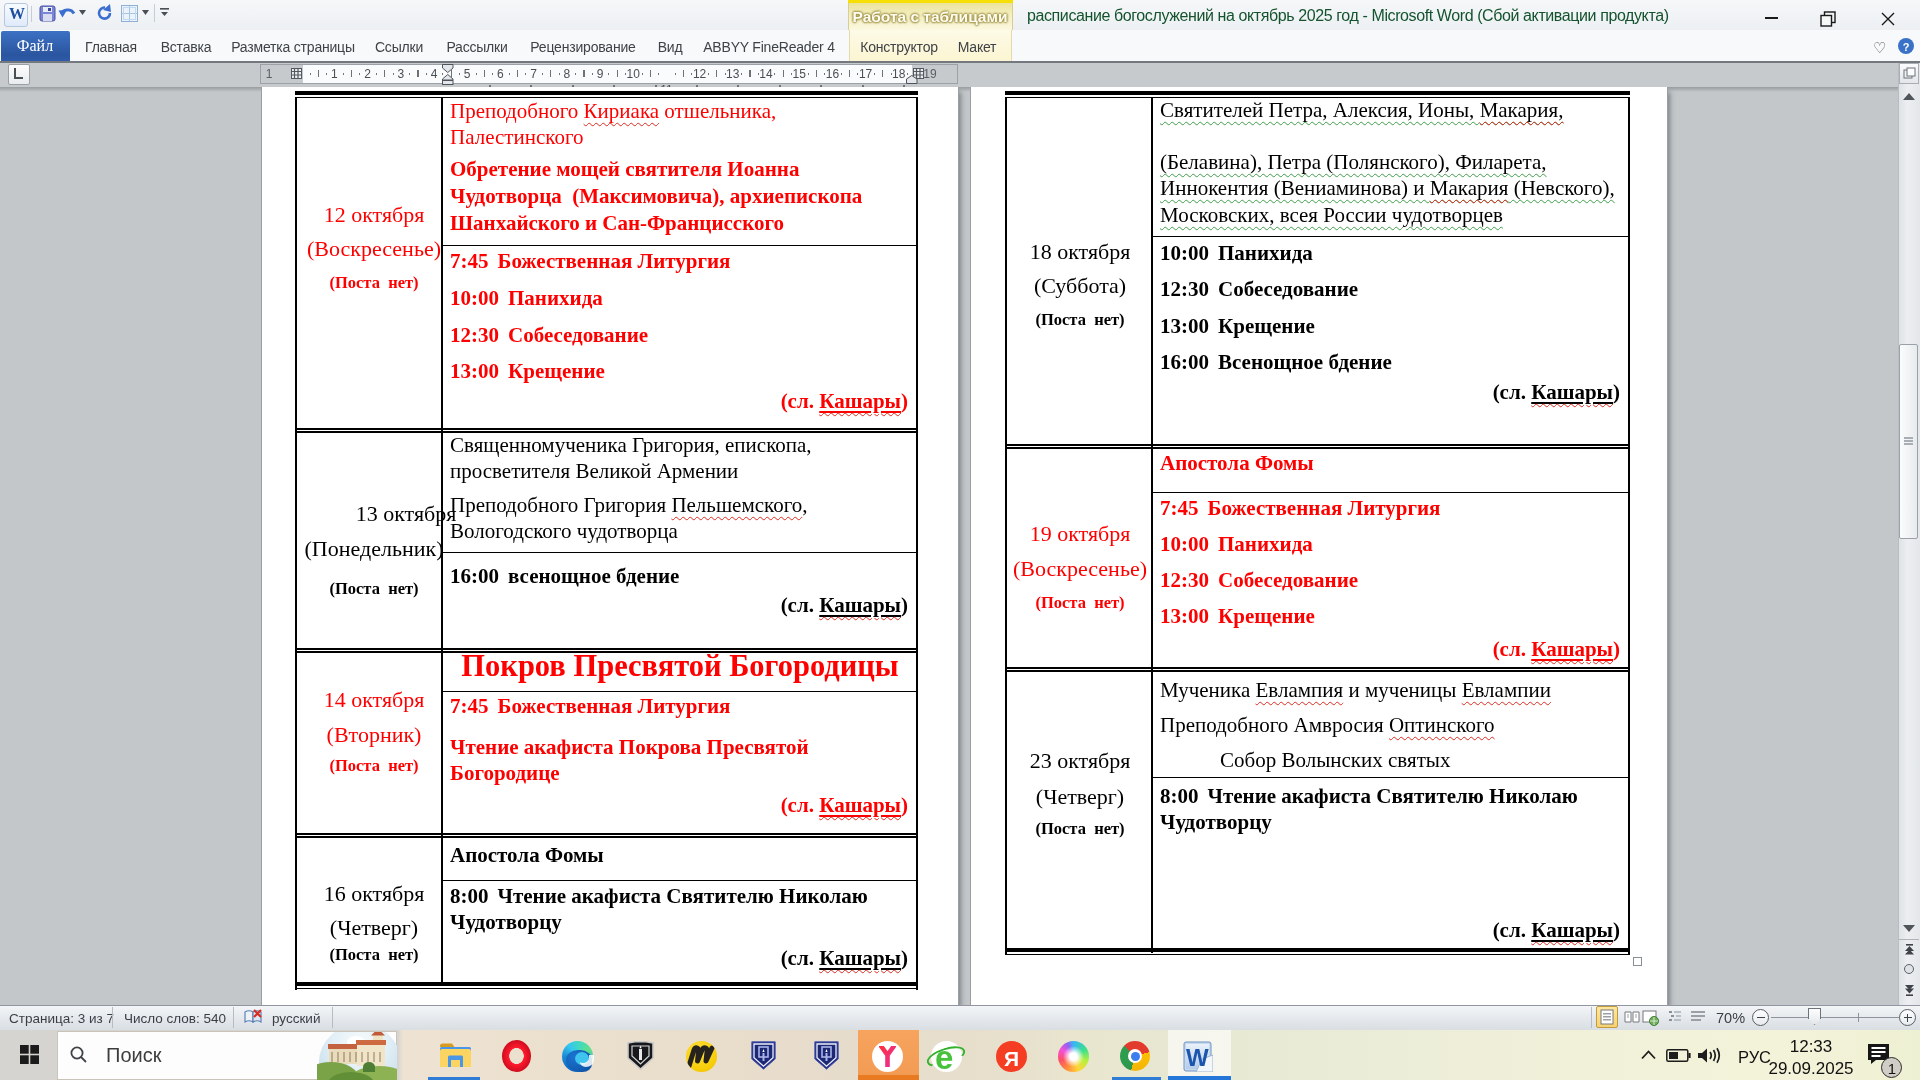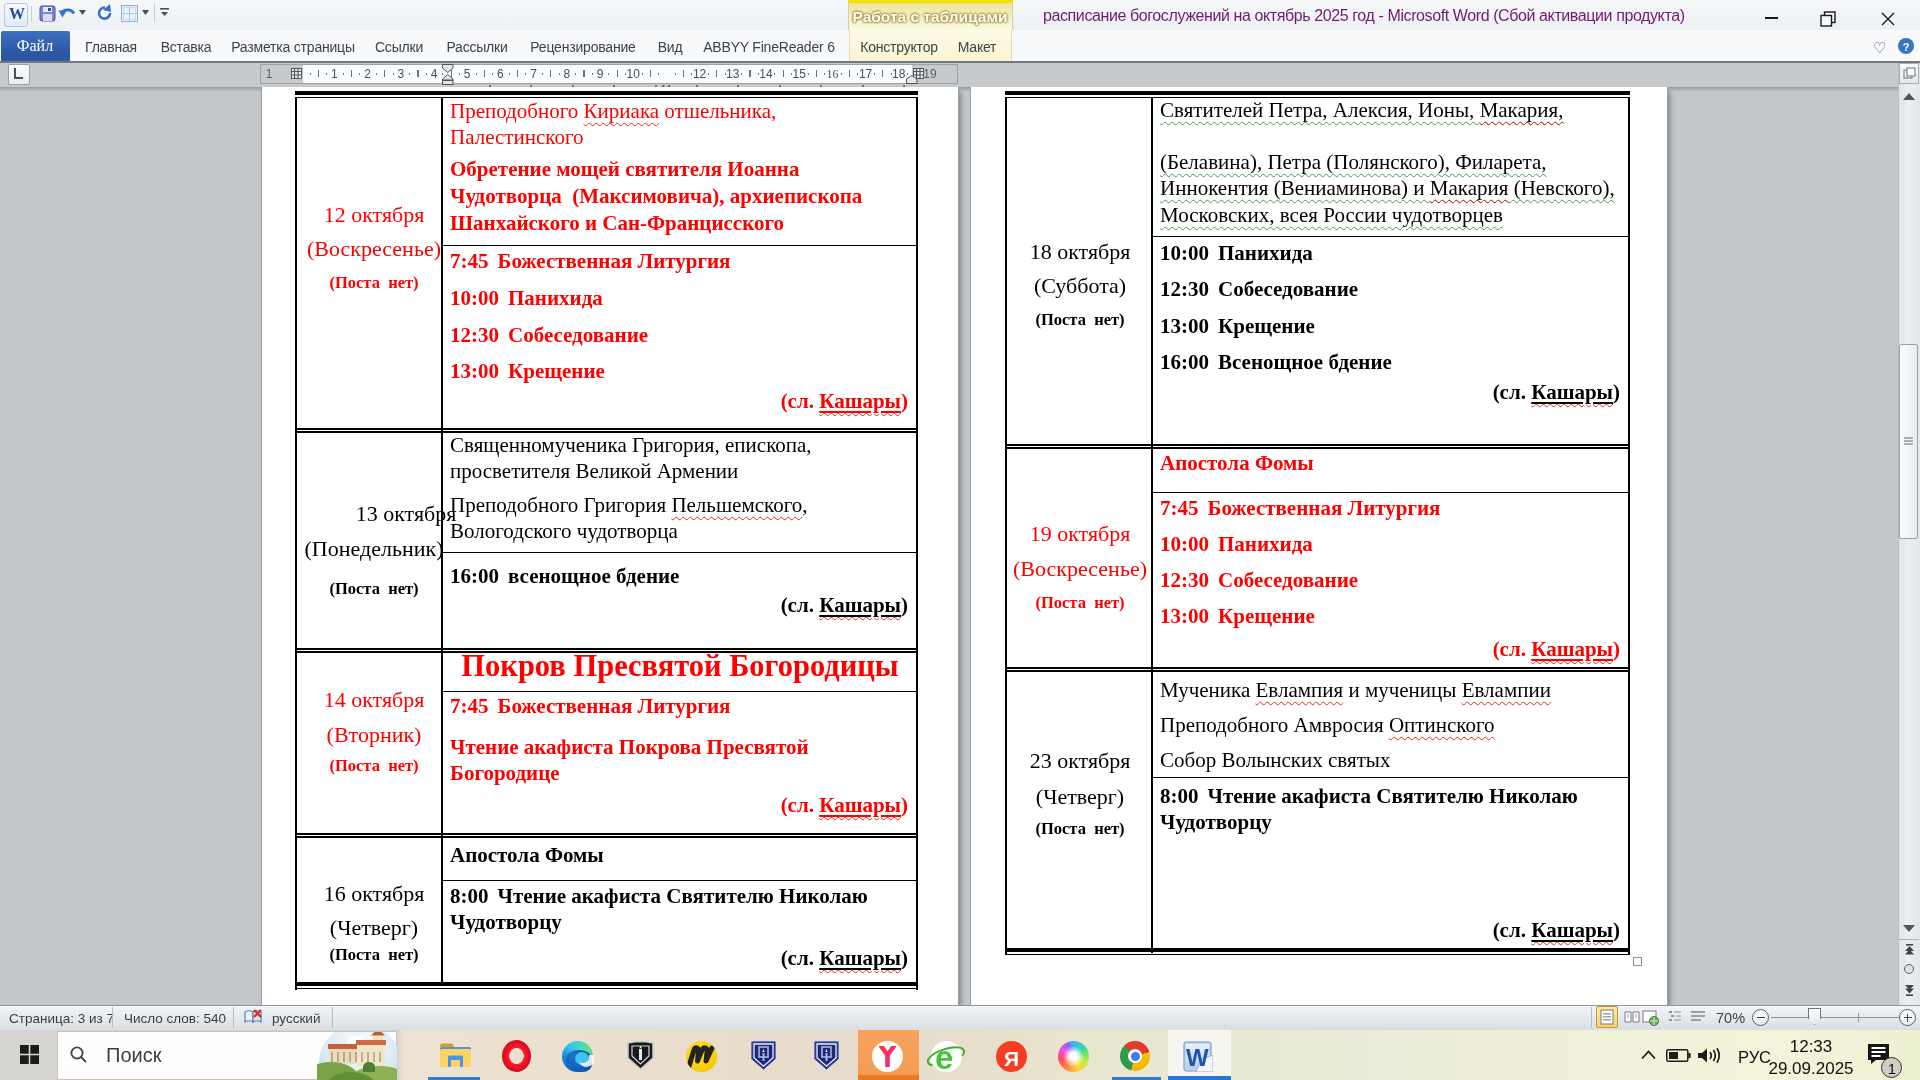--- a/index.html
+++ b/index.html
@@ -49,21 +49,21 @@
       <path d="M0 0 L7 0 L3.5 5 Z" fill="#4a4f55"></path>
     </svg>
 <div class="abs" style="left:154px;top:4px;width:1px;height:18px;background:#c6cdd4;"></div>
 <svg class="abs" style="left:160px;top:8px;" width="10" height="10">
       <rect x="0" y="0" width="9" height="1.6" fill="#4a4f55"></rect>
       <path d="M1 4 L8 4 L4.5 8 Z" fill="#4a4f55"></path>
     </svg>
 <div class="abs" style="left:848px;top:0;width:165px;height:30px;background:linear-gradient(#eae090,#f5f0c4 55%,#fbf8e0);border-left:1px solid #d8cd92;border-right:1px solid #d8cd92;"></div>
 <div class="abs" style="left:848px;top:0;width:165px;height:3px;background:#f6df05;"></div>
 <div class="abs" style="left:930px;top:8px;transform:translateX(-50%);font-size:15.5px;font-weight:bold;color:#fffdf2;text-shadow:0 1px 2px rgba(158,142,62,.95),0 -1px 2px rgba(158,142,62,.8),1px 0 2px rgba(158,142,62,.8),-1px 0 2px rgba(158,142,62,.8);">Работа с таблицами</div>
-<div class="abs" style="left:1027px;top:7px;font-size:16px;letter-spacing:-0.4px;color:#701a75;margin-left:16px;">расписание богослужений на октябрь 2025 год  -  Microsoft Word (Сбой активации продукта)</div>
+<div class="abs" style="left:1027px;top:7px;font-size:16px;letter-spacing:-0.4px;color:#14532d;">расписание богослужений на октябрь 2025 год  -  Microsoft Word (Сбой активации продукта)</div>
 <div class="abs" style="left:1765px;top:17px;width:13px;height:2px;background:#1a1a1a;"></div>
 <svg class="abs" style="left:1820px;top:11px;" width="17" height="16">
       <rect x="4.5" y="1" width="10.5" height="10.5" fill="none" stroke="#1a1a1a" stroke-width="1.4"></rect>
       <rect x="1" y="4.5" width="10.5" height="10.5" fill="#f5f7f9" stroke="#1a1a1a" stroke-width="1.4"></rect>
     </svg>
 <svg class="abs" style="left:1881px;top:12px;" width="14" height="14">
       <path d="M1 1 L13 13 M13 1 L1 13" stroke="#1a1a1a" stroke-width="1.4"></path>
     </svg>
 
 <div class="abs" style="left:0;top:30px;width:1920px;height:32px;background:#f8f9fa;"></div>
@@ -71,21 +71,21 @@
 <div class="abs" style="left:0;top:61px;width:1920px;height:2px;background:#73797f;"></div>
 <div class="abs" style="left:1px;top:31px;width:69px;height:30px;background:linear-gradient(#3d71c4,#2a55a0 80%,#2e5aa8);border-radius:2px 2px 0 0;"></div>
 <div class="abs" style="left:35px;top:37px;transform:translateX(-50%);font-size:16px;color:#fff;font-family:Liberation Serif, serif;">Файл</div>
 <div class="abs" style="left:111px;top:39px;transform:translateX(-50%);font-size:14px;letter-spacing:-0.2px;color:#3f4347;">Главная</div>
 <div class="abs" style="left:186px;top:39px;transform:translateX(-50%);font-size:14px;letter-spacing:-0.2px;color:#3f4347;">Вставка</div>
 <div class="abs" style="left:293px;top:39px;transform:translateX(-50%);font-size:14px;letter-spacing:-0.2px;color:#3f4347;">Разметка страницы</div>
 <div class="abs" style="left:399px;top:39px;transform:translateX(-50%);font-size:14px;letter-spacing:-0.2px;color:#3f4347;">Ссылки</div>
 <div class="abs" style="left:477px;top:39px;transform:translateX(-50%);font-size:14px;letter-spacing:-0.2px;color:#3f4347;">Рассылки</div>
 <div class="abs" style="left:583px;top:39px;transform:translateX(-50%);font-size:14px;letter-spacing:-0.2px;color:#3f4347;">Рецензирование</div>
 <div class="abs" style="left:670px;top:39px;transform:translateX(-50%);font-size:14px;letter-spacing:-0.2px;color:#3f4347;">Вид</div>
-<div class="abs" style="left:769px;top:39px;transform:translateX(-50%);font-size:14px;letter-spacing:-0.2px;color:#3f4347;">ABBYY FineReader 6</div>
+<div class="abs" style="left:769px;top:39px;transform:translateX(-50%);font-size:14px;letter-spacing:-0.2px;color:#3f4347;">ABBYY FineReader 4</div>
 <div class="abs" style="left:899px;top:39px;transform:translateX(-50%);font-size:14px;letter-spacing:-0.2px;color:#3f4347;">Конструктор</div>
 <div class="abs" style="left:977px;top:39px;transform:translateX(-50%);font-size:14px;letter-spacing:-0.2px;color:#3f4347;">Макет</div>
 <div class="abs" style="left:1873px;top:39px;font-size:15px;color:#4a5056;">♡</div>
 <div class="abs" style="left:1898px;top:38px;width:16px;height:16px;border-radius:50%;background:#3a72c8;"></div>
 <div class="abs" style="left:1906px;top:41px;transform:translateX(-50%);font-size:11px;font-weight:bold;color:#fff;">?</div>
 
 <div class="abs" style="left:0;top:63px;width:1920px;height:24px;background:#c6cacd;"></div>
 <div class="abs" style="left:8px;top:64px;width:22px;height:21px;background:linear-gradient(#fdfdfd,#e9ebee);border:1px solid #9aa0a5;border-radius:2px;"></div>
 <div class="abs" style="left:14px;top:68px;width:9px;height:11px;border-left:2px solid #4a4f54;border-bottom:2px solid #4a4f54;"></div>
 <div class="abs" style="left:260px;top:64px;width:698px;height:20px;background:#c6cacd;border:1px solid #9ba1a6;"></div>
@@ -98,21 +98,21 @@
 <div class="abs" style="left:500.4px;top:68px;transform:translateX(-50%);font-size:12px;color:#4a4f54;line-height:12px;">6</div>
 <div class="abs" style="left:533.6px;top:68px;transform:translateX(-50%);font-size:12px;color:#4a4f54;line-height:12px;">7</div>
 <div class="abs" style="left:566.8px;top:68px;transform:translateX(-50%);font-size:12px;color:#4a4f54;line-height:12px;">8</div>
 <div class="abs" style="left:600.0px;top:68px;transform:translateX(-50%);font-size:12px;color:#4a4f54;line-height:12px;">9</div>
 <div class="abs" style="left:633.2px;top:68px;transform:translateX(-50%);font-size:12px;color:#4a4f54;line-height:12px;">10</div>
 <div class="abs" style="left:666.4px;top:68px;transform:translateX(-50%);font-size:12px;color:#4a4f54;line-height:12px;margin-top:16px;">11</div>
 <div class="abs" style="left:699.6px;top:68px;transform:translateX(-50%);font-size:12px;color:#4a4f54;line-height:12px;">12</div>
 <div class="abs" style="left:732.8px;top:68px;transform:translateX(-50%);font-size:12px;color:#4a4f54;line-height:12px;">13</div>
 <div class="abs" style="left:766.0px;top:68px;transform:translateX(-50%);font-size:12px;color:#4a4f54;line-height:12px;">14</div>
 <div class="abs" style="left:799.2px;top:68px;transform:translateX(-50%);font-size:12px;color:#4a4f54;line-height:12px;">15</div>
-<div class="abs" style="left:832.4px;top:68px;transform:translateX(-50%);font-size:12px;color:#4a4f54;line-height:12px;font-family:Liberation Serif, serif;">16</div>
+<div class="abs" style="left:832.4px;top:68px;transform:translateX(-50%);font-size:12px;color:#4a4f54;line-height:12px;">16</div>
 <div class="abs" style="left:865.6px;top:68px;transform:translateX(-50%);font-size:12px;color:#4a4f54;line-height:12px;">17</div>
 <div class="abs" style="left:898.8px;top:68px;transform:translateX(-50%);font-size:12px;color:#4a4f54;line-height:12px;">18</div>
 <div class="abs" style="left:269px;top:68px;transform:translateX(-50%);font-size:12px;color:#5a5f64;line-height:12px;">1</div>
 <div class="abs" style="left:930px;top:68px;transform:translateX(-50%);font-size:12px;color:#5a5f64;line-height:12px;">19</div>
 <div class="abs" style="left:318.0px;top:70px;width:1.2px;height:7px;background:#6d7277;"></div>
 <div class="abs" style="left:351.0px;top:70px;width:1.2px;height:7px;background:#6d7277;"></div>
 <div class="abs" style="left:384.2px;top:70px;width:1.2px;height:7px;background:#6d7277;"></div>
 <div class="abs" style="left:417.4px;top:70px;width:1.2px;height:7px;background:#6d7277;"></div>
 <div class="abs" style="left:450.6px;top:70px;width:1.2px;height:7px;background:#6d7277;"></div>
 <div class="abs" style="left:483.8px;top:70px;width:1.2px;height:7px;background:#6d7277;"></div>
@@ -284,21 +284,21 @@
 <div class="t red ctr" style="left:1080px;top:523px;font-size:22px;">19 октября</div>
 <div class="t red ctr" style="left:1080px;top:558px;font-size:22px;">(Воскресенье)</div>
 <div class="t red b ctr" style="left:1080px;top:595px;font-size:16.5px;">(Поста  нет)</div>
 <div class="t red b" style="left:1160px;top:498px;font-size:21px;">7:45<span class="gap"></span>Божественная Литургия</div>
 <div class="t red b" style="left:1160px;top:534px;font-size:21px;">10:00<span class="gap"></span>Панихида</div>
 <div class="t red b" style="left:1160px;top:570px;font-size:21px;">12:30<span class="gap"></span>Собеседование</div>
 <div class="t red b" style="left:1160px;top:606px;font-size:21px;">13:00<span class="gap"></span>Крещение</div>
 <div class="t red b" style="right:300px;top:639px;font-size:21px;">(сл. <span class="us"><span class="wr">Кашары</span></span>)</div>
 <div class="t " style="left:1160px;top:680px;font-size:21px;">Мученика <span class="wr">Евлампия</span> и мученицы <span class="wr">Евлампии</span></div>
 <div class="t " style="left:1160px;top:715px;font-size:21px;">Преподобного Амвросия <span class="wr">Оптинского</span></div>
-<div class="t " style="left:1160px;top:750px;font-size:21px;">Собор Волынских святых</div>
+<div class="t " style="left:1220px;top:750px;font-size:21px;">Собор Волынских святых</div>
 <div class="t  ctr" style="left:1080px;top:750px;font-size:22px;">23 октября</div>
 <div class="t  ctr" style="left:1080px;top:786px;font-size:22px;">(Четверг)</div>
 <div class="t b ctr" style="left:1080px;top:821px;font-size:16.5px;">(Поста  нет)</div>
 <div class="t b" style="left:1160px;top:786px;font-size:21px;">8:00<span class="gap"></span>Чтение акафиста Святителю Николаю</div>
 <div class="t b" style="left:1160px;top:812px;font-size:21px;">Чудотворцу</div>
 <div class="t b" style="right:300px;top:920px;font-size:21px;">(сл. <span class="us"><span class="wr">Кашары</span></span>)</div>
 
 <div class="abs" style="left:1898px;top:63px;width:22px;height:942px;background:linear-gradient(90deg,#dfe2e6,#eceef1 40%,#e4e7ea);border-left:1px solid #b9bdc2;"></div>
 <div class="abs" style="left:1899px;top:63px;width:20px;height:21px;background:linear-gradient(#fafbfc,#e3e6ea);border:1px solid #a9aeb4;"></div>
 <svg class="abs" style="left:1903px;top:67px" width="13" height="13">

